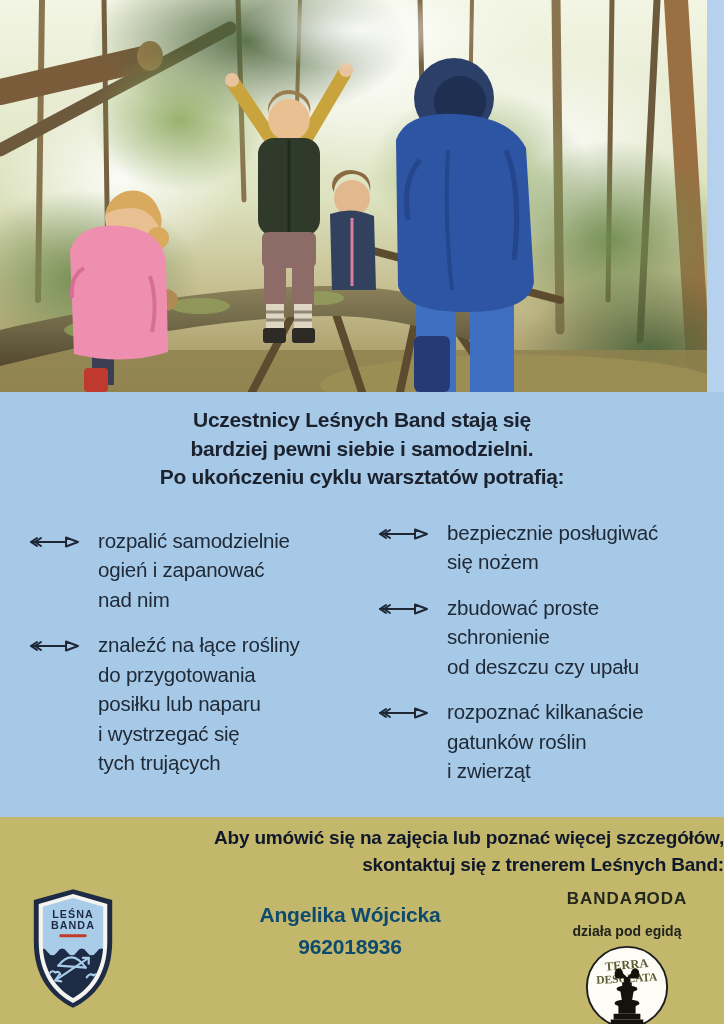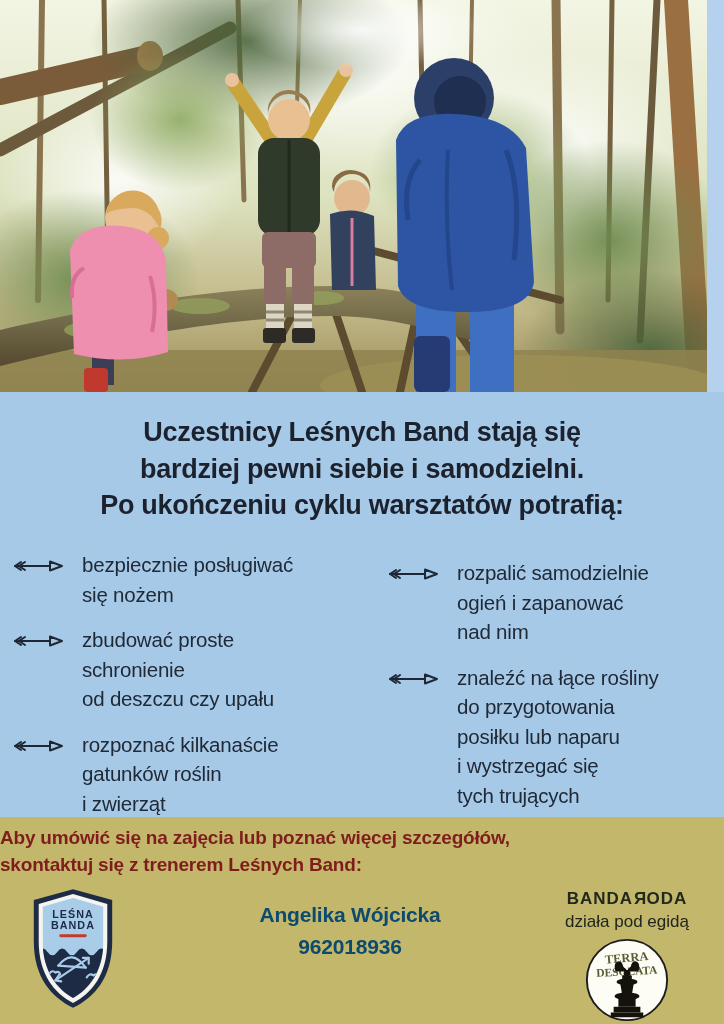--- a/index.html
+++ b/index.html
@@ -6,49 +6,49 @@
   .poster{
     width:724px;height:1024px;margin:0 auto;position:relative;overflow:hidden;
     font-family:"Liberation Sans", sans-serif;color:#1e2733;background:#a7c9e8;
   }
   
   .hero{height:392px;position:relative;background:#b5d1ee;}
   .hero svg{position:absolute;left:0;top:0;display:block;}
   
   .blue{height:425px;background:#a7c9e8;box-sizing:border-box;padding-top:14px;}
   .headline{
-    margin:8px;text-align:center;font-weight:bold;font-size:27px;line-height:1.36;
+    margin:0;text-align:center;font-weight:bold;font-size:21px;line-height:1.36;
     letter-spacing:-0.3px;color:#1b222e;white-space:pre-line;
   }
   .skills{display:flex;margin-top:34px;}
   .col{box-sizing:border-box;}
   .col-left{width:365px;padding-left:28px;}
   .col-right{width:359px;padding-left:12px;margin-top:-8px;}
   .skill{display:flex;align-items:flex-start;margin-bottom:16px;}
   .skill .arrow{flex:0 0 52px;margin-top:9px;margin-right:18px;}
   .skill p{
     margin:0;font-size:20.5px;line-height:1.44;color:#202a37;white-space:pre-line;
     letter-spacing:-0.2px;
   }
   
   .olive{height:207px;background:#c3b76b;box-sizing:border-box;padding-top:8px;}
   .cta{
-    margin:0;text-align:left;font-weight:bold;font-size:19px;line-height:1.42;
-    color:#7f1d1d;white-space:pre-line;letter-spacing:-0.2px;
+    margin:0;text-align:right;font-weight:bold;font-size:19px;line-height:1.42;
+    color:#0f172a;white-space:pre-line;letter-spacing:-0.2px;
   }
   .footer-row{display:flex;align-items:flex-start;padding:8px 18px 0 24px;}
   .badge-col{width:128px;}
   .contact-col{
     flex:1;text-align:center;font-weight:bold;font-size:21px;line-height:1.55;
     color:#0c4a6e;padding-top:12px;letter-spacing:-0.2px;
   }
   .partner-col{width:158px;text-align:center;padding-top:2px;}
   .brand{font-size:17px;font-weight:bold;letter-spacing:1px;color:#23281c;}
   .brand .flip{display:inline-block;transform:scaleX(-1);}
-  .tagline{font-size:17px;font-weight:normal;color:#20241c;margin-top:3px;}
+  .tagline{font-size:14px;font-weight:bold;color:#20241c;margin-top:14px;}
   .seal{margin-top:5px;}
   .seal text{font-family:"Liberation Serif", serif;}
 </style>
 </head>
 <body>
 
 <div class="poster">
 
   <div class="hero">
     <svg width="707" height="392" viewBox="0 0 707 392">
@@ -182,58 +182,20 @@
       <ellipse cx="360" cy="30" rx="120" ry="40" fill="url(#gLight)"></ellipse>
     </svg>
   </div>
 
   <div class="blue">
     <h1 class="headline">Uczestnicy Leśnych Band stają się
 bardziej pewni siebie i samodzielni.
 Po ukończeniu cyklu warsztatów potrafią:</h1>
 
     <div class="skills">
-      <div class="col col-right">
-        <div class="skill">
-          <svg class="arrow" width="52" height="14" viewBox="0 0 52 14">
-            <g stroke="#1e2733" fill="none" stroke-width="2" stroke-linecap="round" stroke-linejoin="round">
-              <path d="M3,7 L9,3 M3,7 L9,11 M7,7 L13,3 M7,7 L13,11"></path>
-              <path d="M3,7 L38,7"></path>
-              <path d="M38,2.5 L50,7 L38,11.5 Z"></path>
-            </g>
-          </svg>
-          <p>bezpiecznie posługiwać
-się nożem</p>
-        </div>
-        <div class="skill">
-          <svg class="arrow" width="52" height="14" viewBox="0 0 52 14">
-            <g stroke="#1e2733" fill="none" stroke-width="2" stroke-linecap="round" stroke-linejoin="round">
-              <path d="M3,7 L9,3 M3,7 L9,11 M7,7 L13,3 M7,7 L13,11"></path>
-              <path d="M3,7 L38,7"></path>
-              <path d="M38,2.5 L50,7 L38,11.5 Z"></path>
-            </g>
-          </svg>
-          <p>zbudować proste
-schronienie
-od deszczu czy upału</p>
-        </div>
-        <div class="skill">
-          <svg class="arrow" width="52" height="14" viewBox="0 0 52 14">
-            <g stroke="#1e2733" fill="none" stroke-width="2" stroke-linecap="round" stroke-linejoin="round">
-              <path d="M3,7 L9,3 M3,7 L9,11 M7,7 L13,3 M7,7 L13,11"></path>
-              <path d="M3,7 L38,7"></path>
-              <path d="M38,2.5 L50,7 L38,11.5 Z"></path>
-            </g>
-          </svg>
-          <p>rozpoznać kilkanaście
-gatunków roślin
-i zwierząt</p>
-        </div>
-      </div>
-
       <div class="col col-left">
         <div class="skill">
           <svg class="arrow" width="52" height="14" viewBox="0 0 52 14">
             <g stroke="#1e2733" fill="none" stroke-width="2" stroke-linecap="round" stroke-linejoin="round">
               <path d="M3,7 L9,3 M3,7 L9,11 M7,7 L13,3 M7,7 L13,11"></path>
               <path d="M3,7 L38,7"></path>
               <path d="M38,2.5 L50,7 L38,11.5 Z"></path>
             </g>
           </svg>
           <p>rozpalić samodzielnie
@@ -246,20 +208,58 @@
               <path d="M3,7 L9,3 M3,7 L9,11 M7,7 L13,3 M7,7 L13,11"></path>
               <path d="M3,7 L38,7"></path>
               <path d="M38,2.5 L50,7 L38,11.5 Z"></path>
             </g>
           </svg>
           <p>znaleźć na łące rośliny
 do przygotowania
 posiłku lub naparu
 i wystrzegać się
 tych trujących</p>
+        </div>
+      </div>
+
+      <div class="col col-right">
+        <div class="skill">
+          <svg class="arrow" width="52" height="14" viewBox="0 0 52 14">
+            <g stroke="#1e2733" fill="none" stroke-width="2" stroke-linecap="round" stroke-linejoin="round">
+              <path d="M3,7 L9,3 M3,7 L9,11 M7,7 L13,3 M7,7 L13,11"></path>
+              <path d="M3,7 L38,7"></path>
+              <path d="M38,2.5 L50,7 L38,11.5 Z"></path>
+            </g>
+          </svg>
+          <p>bezpiecznie posługiwać
+się nożem</p>
+        </div>
+        <div class="skill">
+          <svg class="arrow" width="52" height="14" viewBox="0 0 52 14">
+            <g stroke="#1e2733" fill="none" stroke-width="2" stroke-linecap="round" stroke-linejoin="round">
+              <path d="M3,7 L9,3 M3,7 L9,11 M7,7 L13,3 M7,7 L13,11"></path>
+              <path d="M3,7 L38,7"></path>
+              <path d="M38,2.5 L50,7 L38,11.5 Z"></path>
+            </g>
+          </svg>
+          <p>zbudować proste
+schronienie
+od deszczu czy upału</p>
+        </div>
+        <div class="skill">
+          <svg class="arrow" width="52" height="14" viewBox="0 0 52 14">
+            <g stroke="#1e2733" fill="none" stroke-width="2" stroke-linecap="round" stroke-linejoin="round">
+              <path d="M3,7 L9,3 M3,7 L9,11 M7,7 L13,3 M7,7 L13,11"></path>
+              <path d="M3,7 L38,7"></path>
+              <path d="M38,2.5 L50,7 L38,11.5 Z"></path>
+            </g>
+          </svg>
+          <p>rozpoznać kilkanaście
+gatunków roślin
+i zwierząt</p>
         </div>
       </div>
     </div>
   </div>
 
   <div class="olive">
     <p class="cta">Aby umówić się na zajęcia  lub poznać więcej szczegółów,
 skontaktuj  się z trenerem Leśnych Band:</p>
 
     <div class="footer-row">

